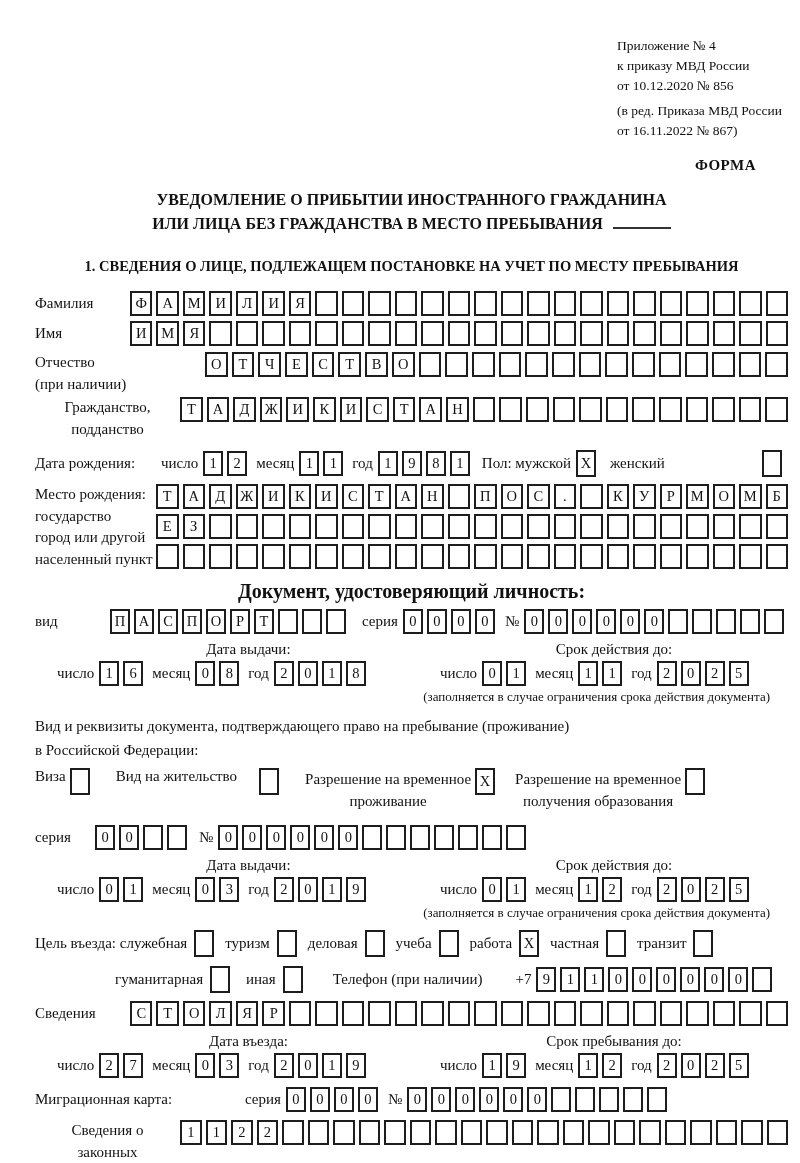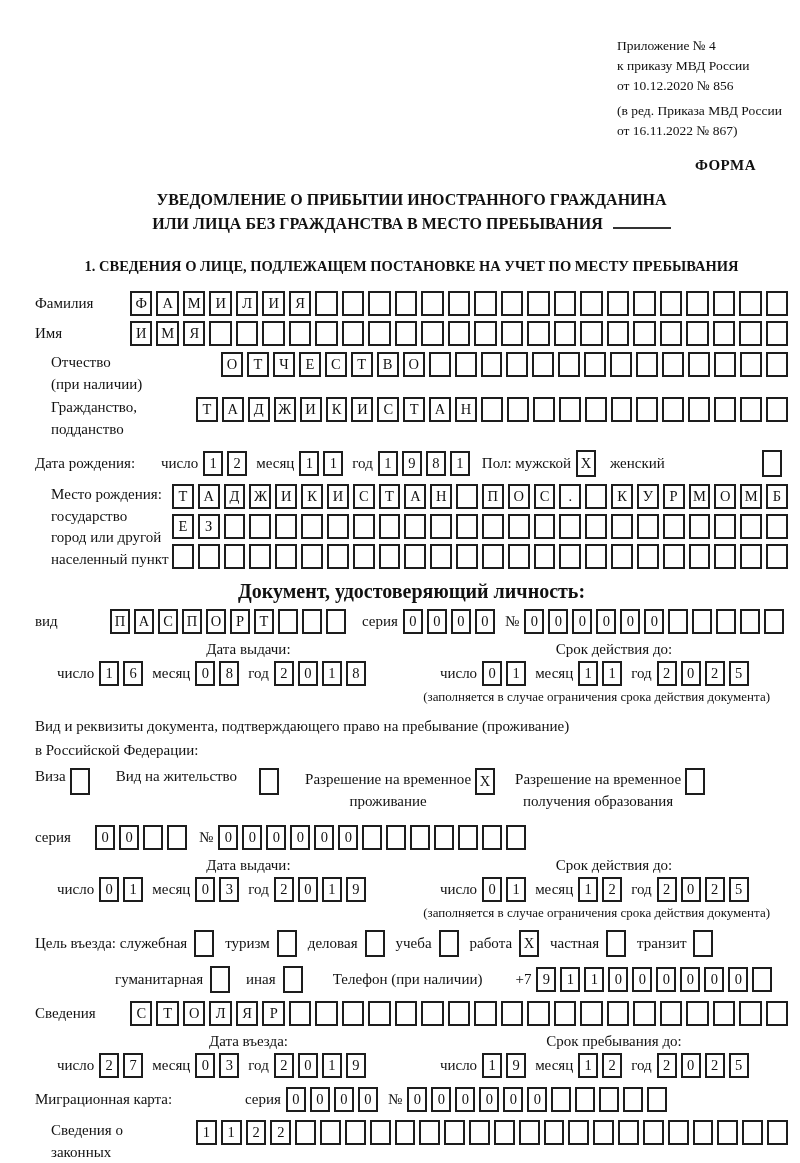--- a/index.html
+++ b/index.html
@@ -12,35 +12,35 @@
   }
   .appendix { margin-left:582px; font-size:13.5px; line-height:1.48; }
   .appendix .rev { margin-top:5px; }
   .forma { text-align:right; padding-right:32px; font-weight:bold; font-size:15px; margin-top:16px; letter-spacing:.5px; }
   .title { text-align:center; font-weight:bold; font-size:16px; line-height:1.5; margin-top:14px; }
   .blank-line { display:inline-block; width:58px; border-bottom:2px solid #333; height:14px; margin-left:10px; }
   .section-heading { text-align:center; font-weight:bold; font-size:14.5px; margin-top:22px; }
 
   .f-row { display:flex; align-items:center; margin-top:5px; }
   .f-label { flex:none; }
-  .w95 { width:95px; } .w120 { width:121px; } .w145 { width:145px; } .w170 { width:170px; }
+  .w95 { width:95px; } .w120 { width:121px; } .w145 { width:145px;text-align:center; } .w170 { width:170px; }
   .two-line { line-height:1.45; }
 
   .cells { display:flex; gap:4px; }
   .cells.fill { flex:1 1 auto; }
   .cell {
     height:25px; border:2px solid #1d1d1d; background:#fff;
     display:flex; align-items:center; justify-content:center;
     font-size:14.5px; font-family:"Liberation Serif", serif;
   }
   .cells.fill .cell { flex:1 1 0; min-width:0; }
   .cells.fixed .cell { flex:none; width:20px; }
   .cb .cell { width:22px; height:27px; }
 
-  .block { display:flex; align-items:flex-start; margin-top:6px;margin-left:16px; }
+  .block { display:flex; align-items:flex-start; margin-top:6px; }
   .stack { flex:1 1 auto; display:flex; flex-direction:column; gap:5px; }
   .lbl-stack { line-height:1.45; }
 
   .dlabel { margin:0 5px 0 0; }
   .dgap { margin-left:9px; }
   .dates { display:flex; margin-top:7px; }
   .date-col { }
   .date-col.left { margin-left:22px; width:385px; }
   .date-col.right { width:350px; }
   .date-heading { text-align:center; margin-bottom:3px; }

